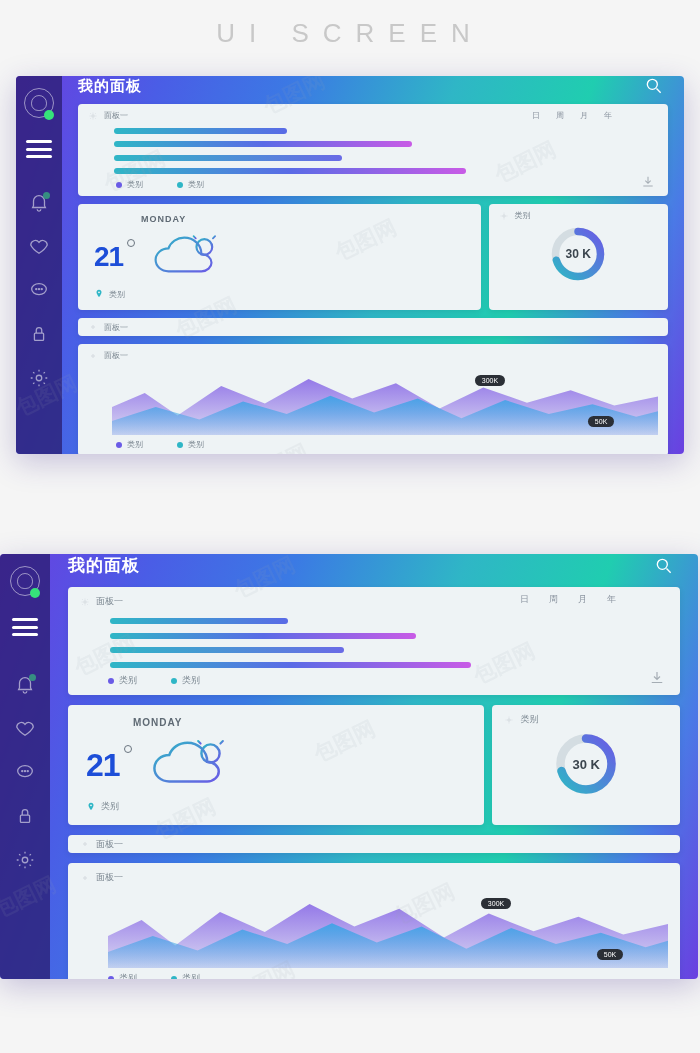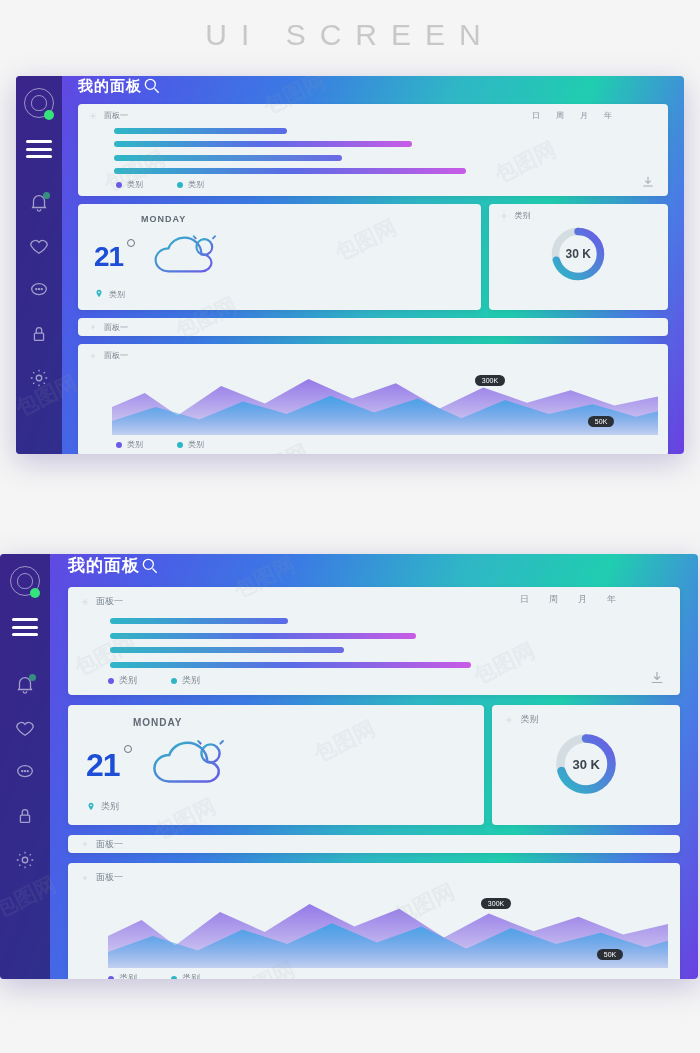--- a/index.html
+++ b/index.html
@@ -9,21 +9,21 @@
   background: #f5f5f5;
   font-family: -apple-system, "Helvetica Neue", Arial, sans-serif;
   position: relative;
   overflow: hidden;
 }
 .page-title {
   position: absolute;
   top: 18px;
   left: 50%;
   transform: translateX(-50%);
-  font-size: 30px;
+  font-size: 26px;
   letter-spacing: 14px;
   color: #c8c8c8;
   font-weight: 300;
 }
 .app-shell {
   position: absolute;
   display: flex;
   border-radius: 4px;
   overflow: hidden;
   box-shadow: 0 8px 30px rgba(60,40,140,0.25);
@@ -76,21 +76,21 @@
 .sb-icon svg { stroke:#fff; fill:none; stroke-width:1.4; }
 .bell-dot { position:absolute; width:7px; height:7px; background:#37e37a; border-radius:50%; transform:translate(7px,-7px); }
 
 .main {
   position: relative;
   flex:1;
   z-index:2;
   display:flex; flex-direction:column;
 }
 .header {
-  height:38px; display:flex; align-items:center; justify-content:flex-start;
+  height:38px; display:flex; align-items:center; justify-content:space-between;
   padding: 0 20px 0 16px;
 }
 .header-title { color:#fff; font-size:15px; font-weight:700; letter-spacing:1px; }
 .search-icon { width:20px; height:20px; }
 .header-divider {
   margin: 0 14px;
   height:1px; background:rgba(255,255,255,0.45);
 }
 
 .panels-area {

